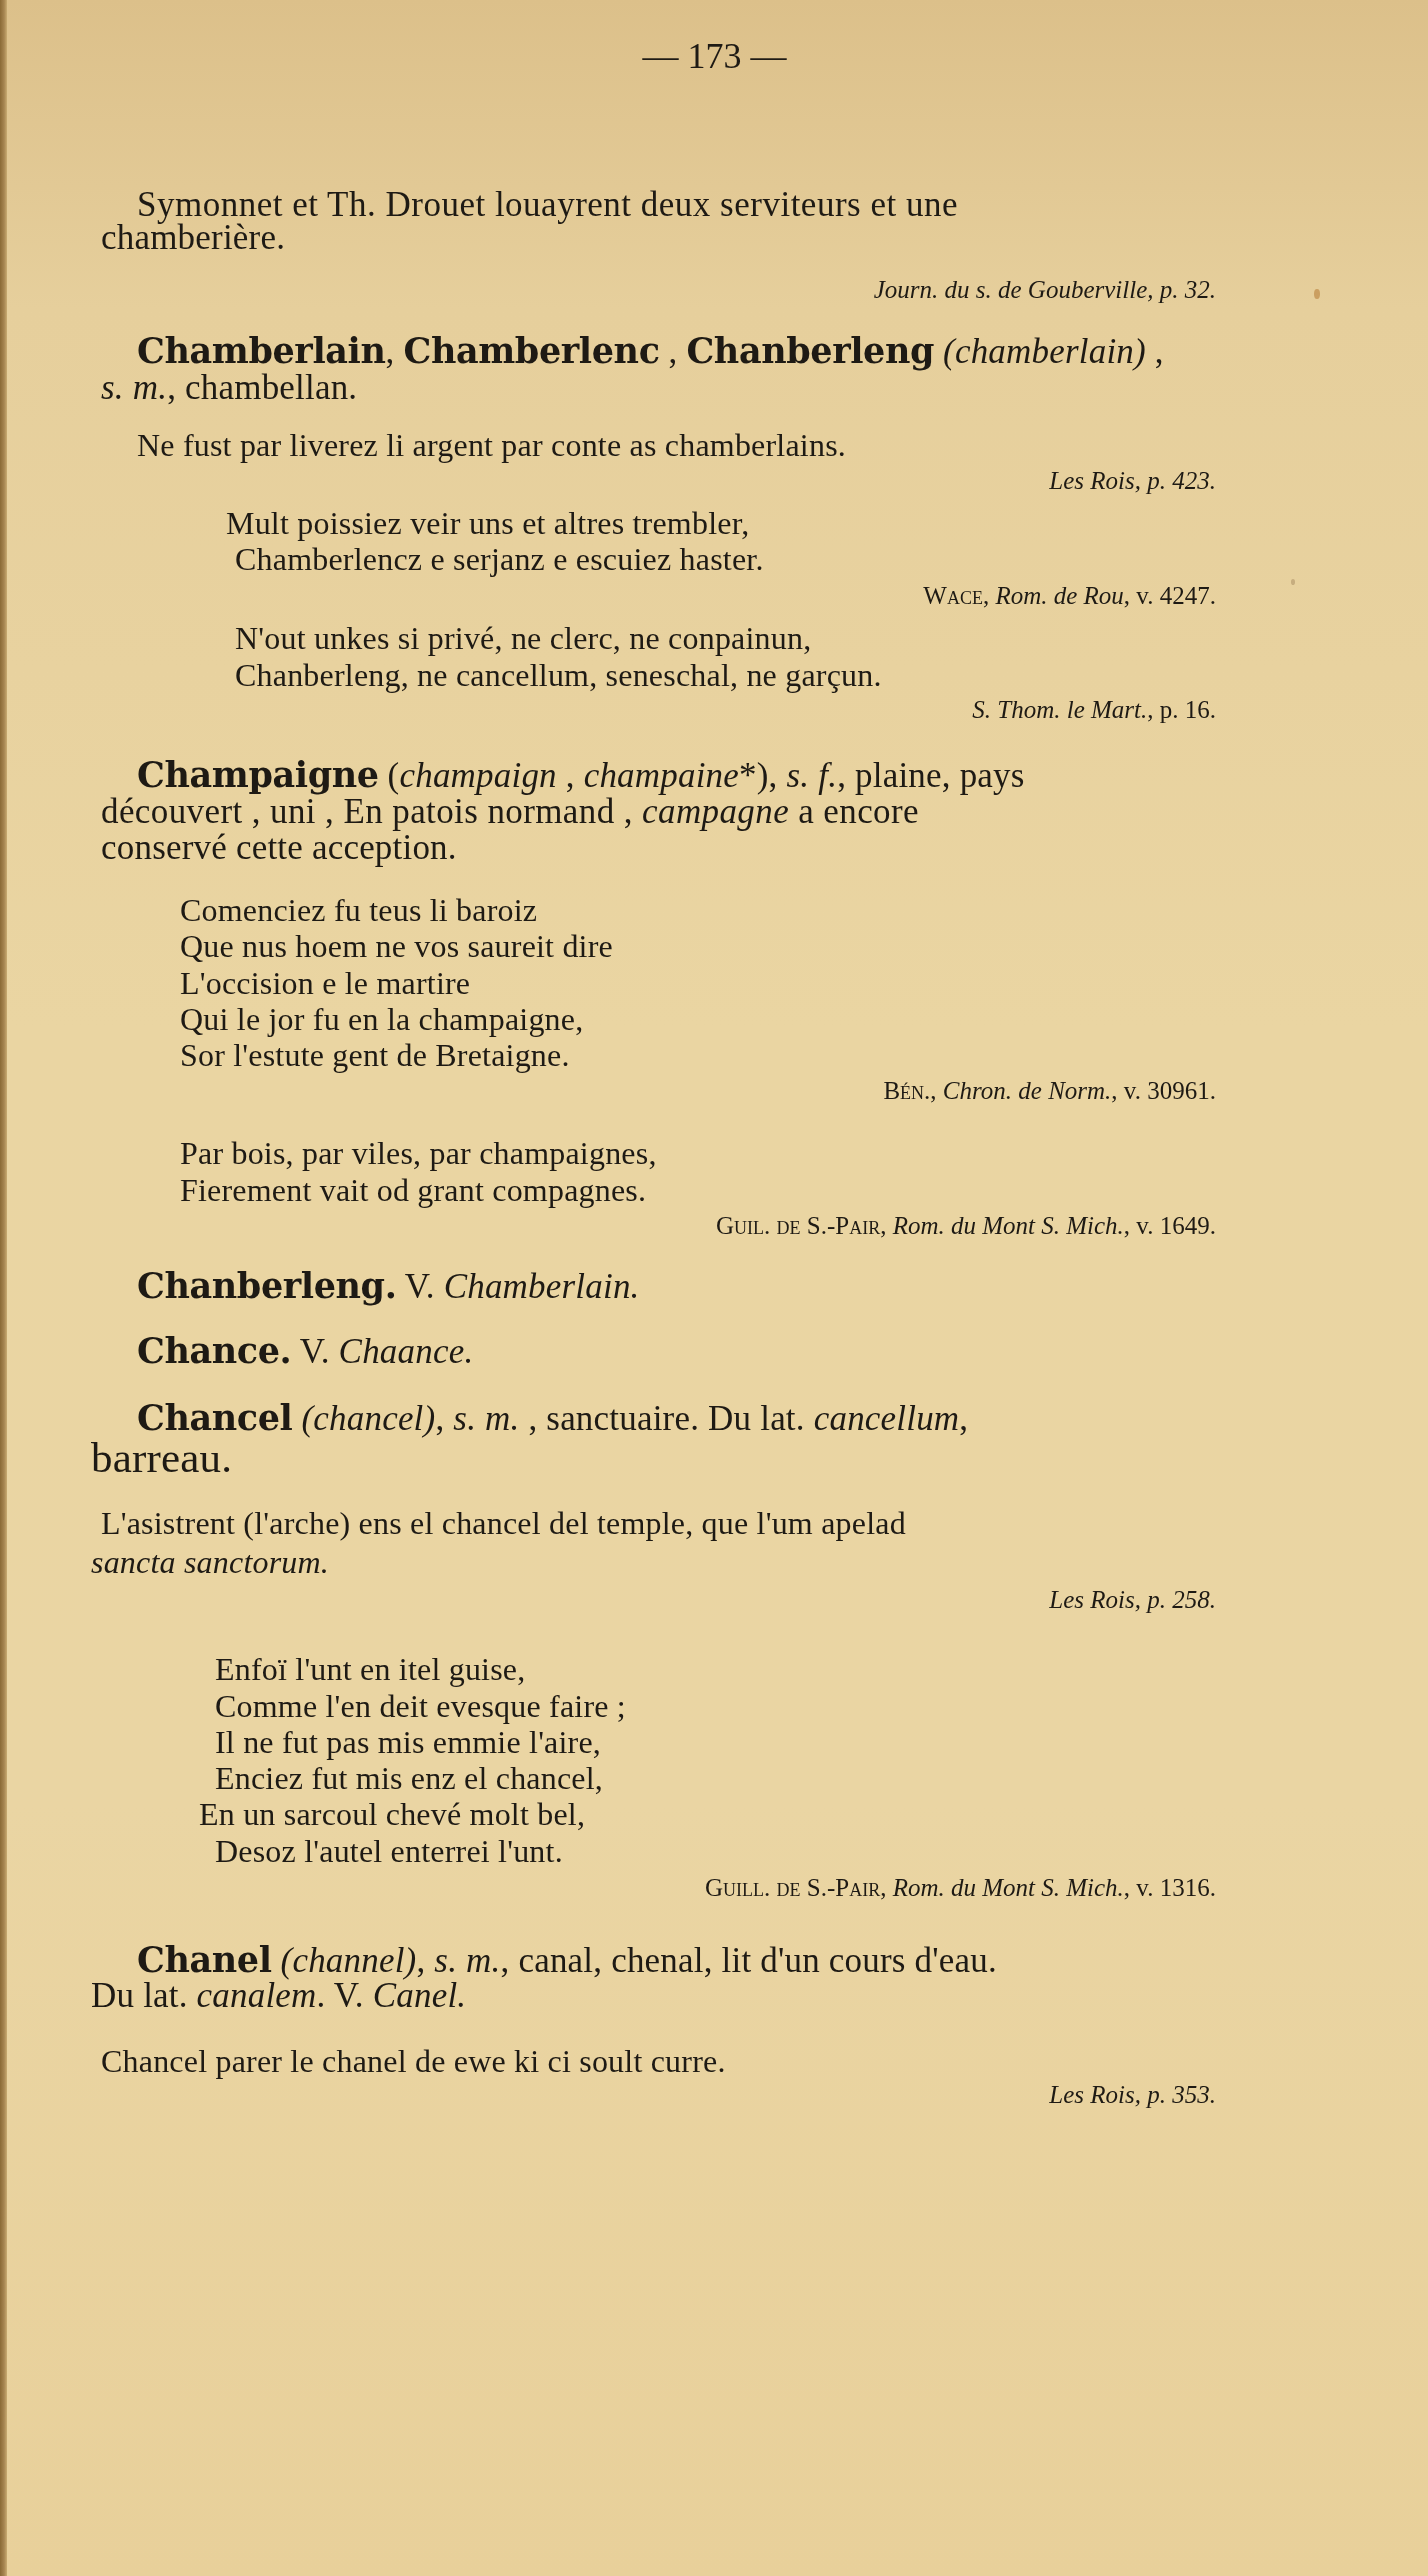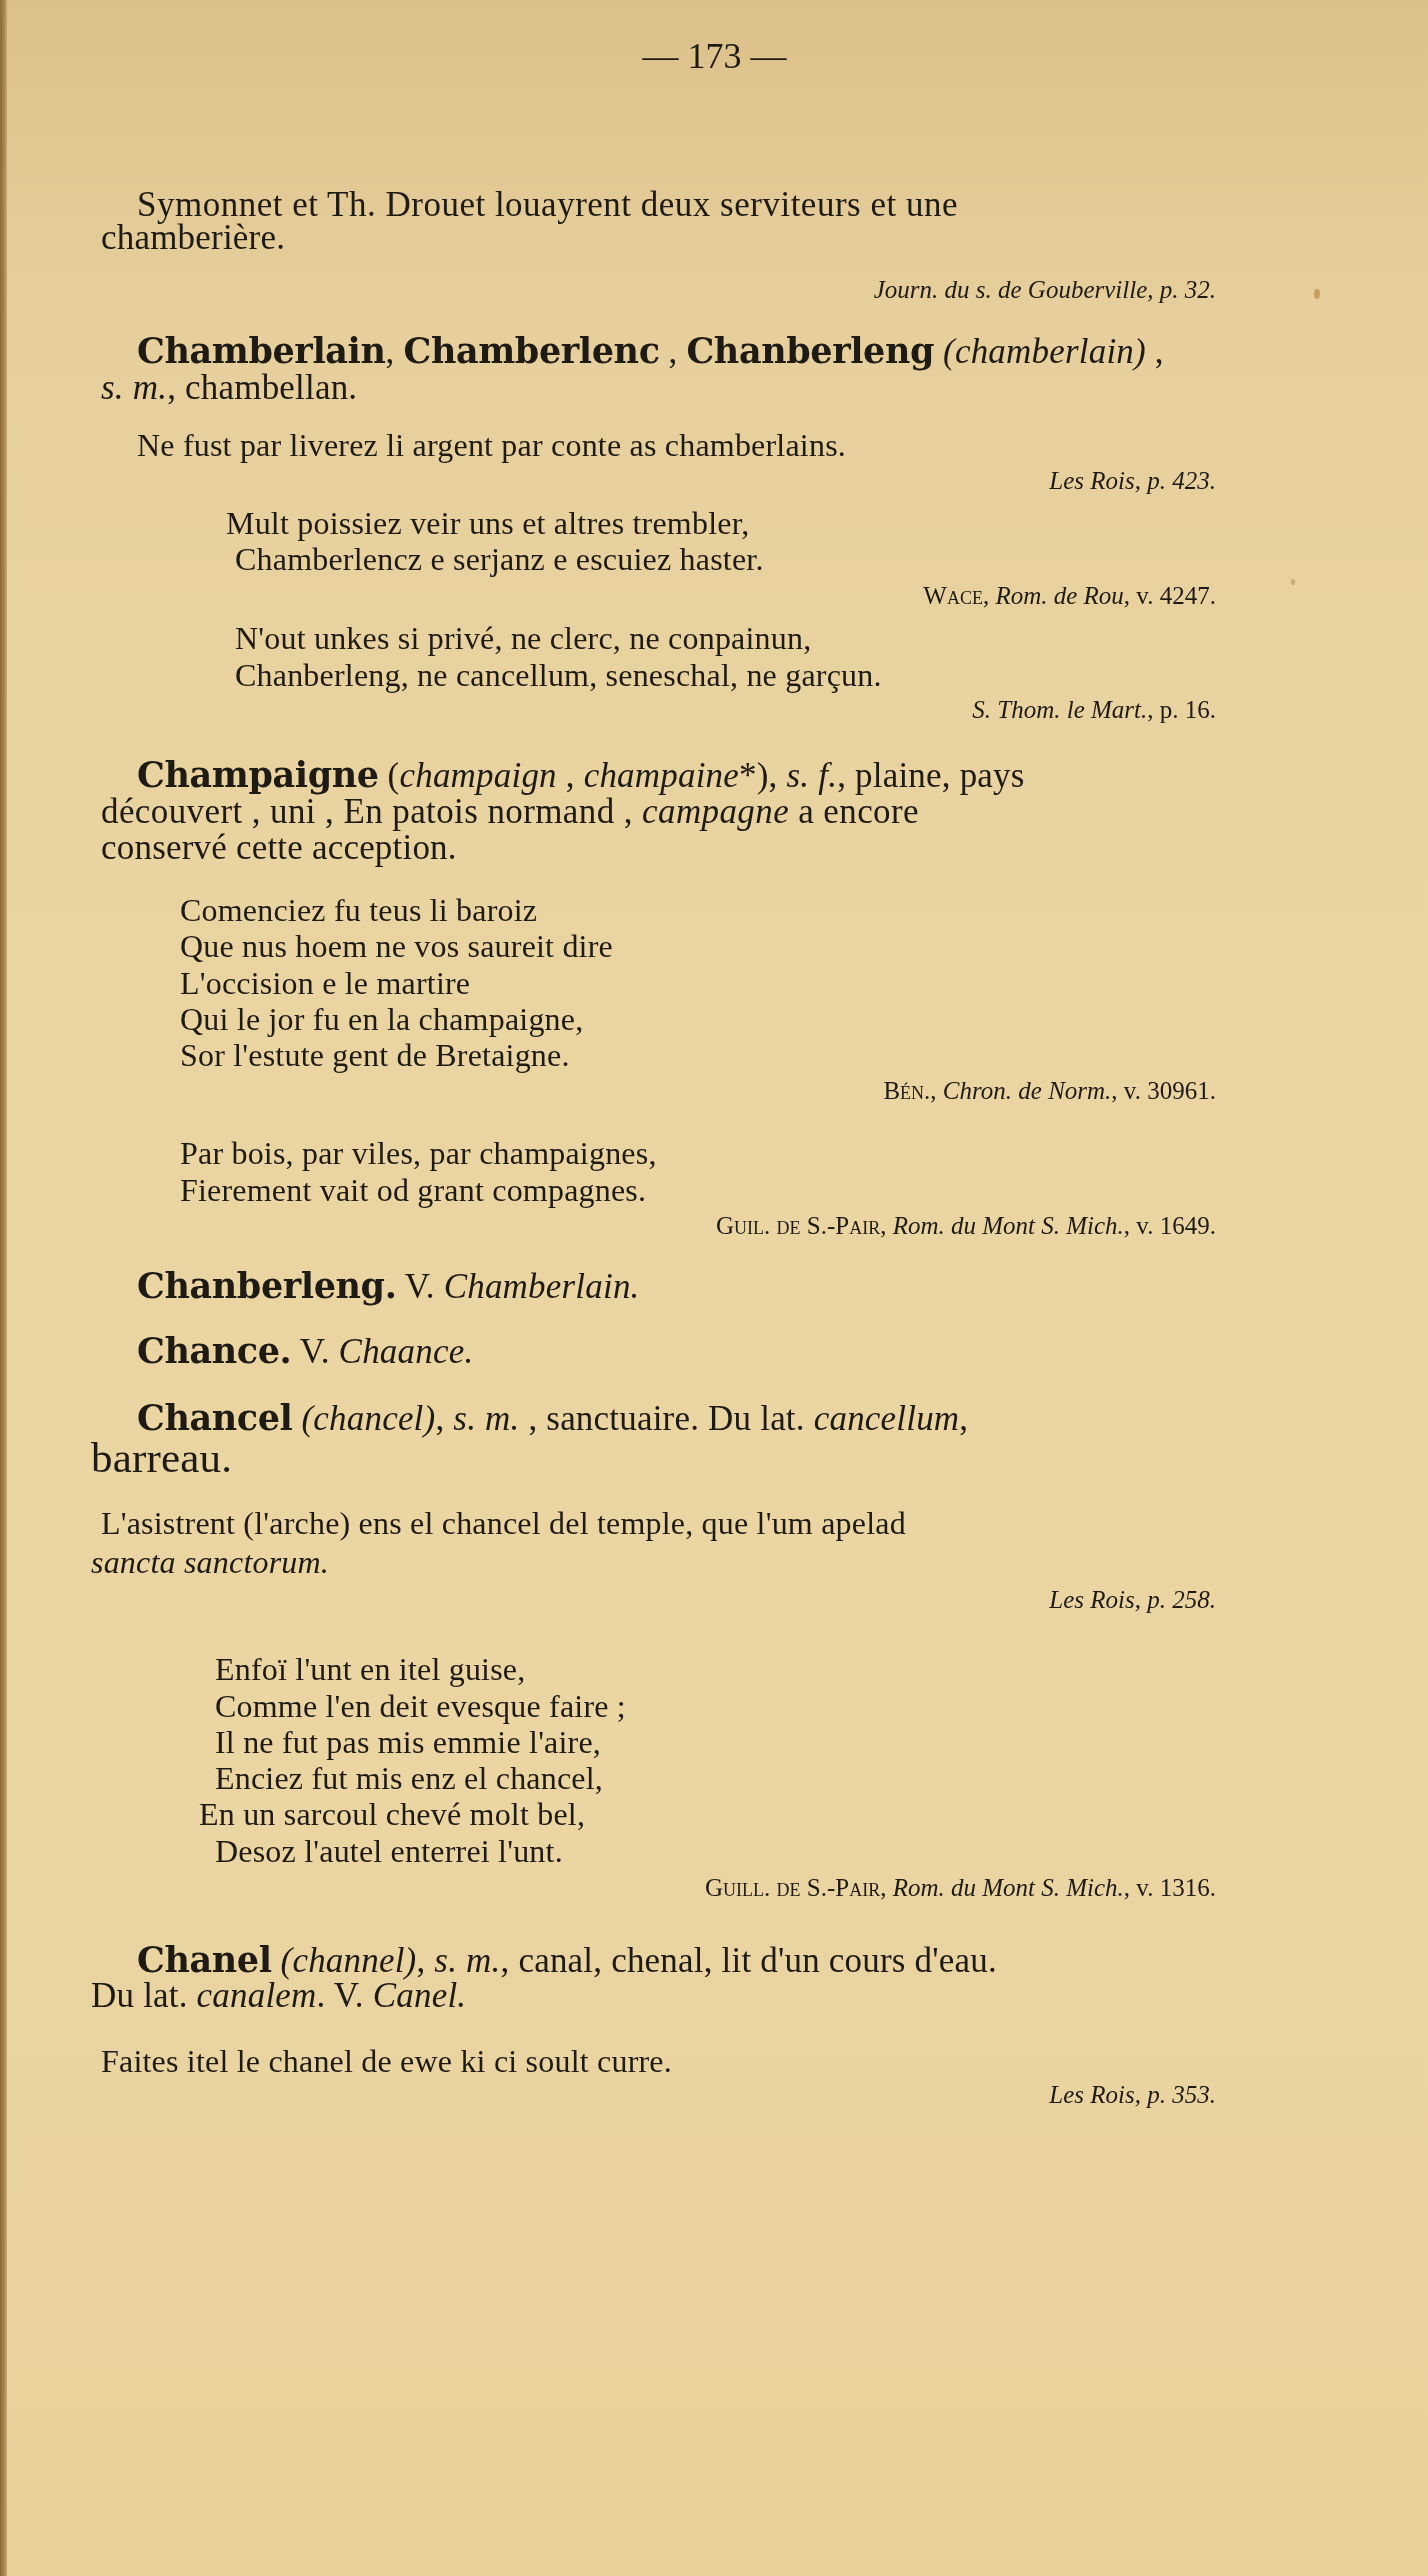--- a/index.html
+++ b/index.html
@@ -127,15 +127,15 @@
 <div class="line" style="left:215px; top:1835px;">Desoz l'autel enterrei l'unt.</div>
 <div class="cite" style="top:1875px;margin-left:28px;"><span class="sc">Guill. de S.-Pair</span>, <span class="it">Rom. du Mont S. Mich.</span><span>, v. 1316.</span></div>
 
 <div class="line" style="left:137px; top:1942px; font-size:35px;">
   <span class="head">Chanel</span><span class="it"> (channel)</span><span>, </span><span class="it">s. m.</span><span>, canal, chenal, lit d'un cours d'eau.</span>
 </div>
 <div class="line" style="left:91px; top:1978px; font-size:35px;">
   <span>Du lat. </span><span class="it">canalem</span><span>. V. </span><span class="it">Canel.</span>
 </div>
 
-<div class="line" style="left:101px; top:2045px;">Faites itel le chanel de ewe ki ci soult curre.</div>
+<div class="line" style="left:101px; top:2045px;">Chancel parer le chanel de ewe ki ci soult curre.</div>
 <div class="cite it" style="top:2082px;">Les Rois, p. 353.</div>
 
 
 </body></html>

